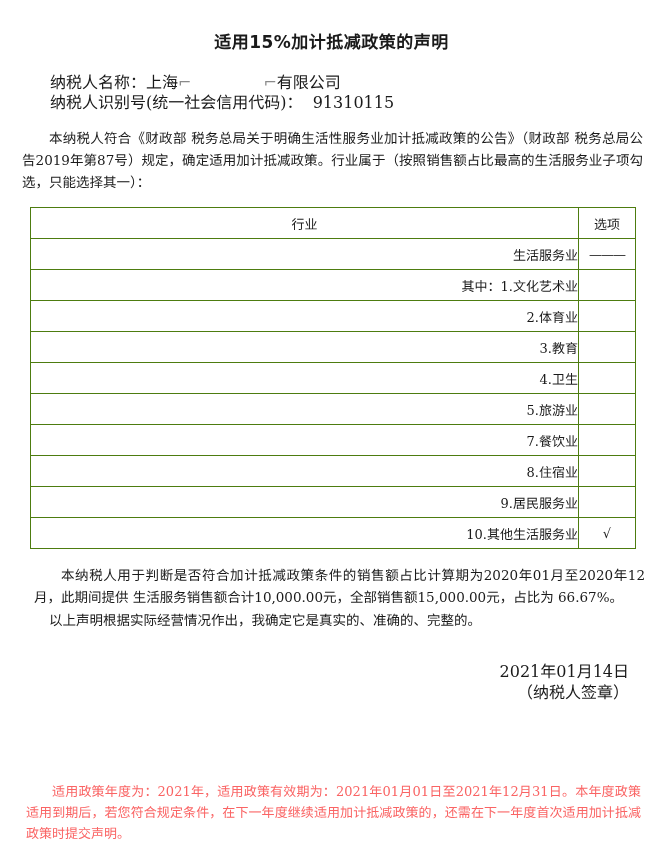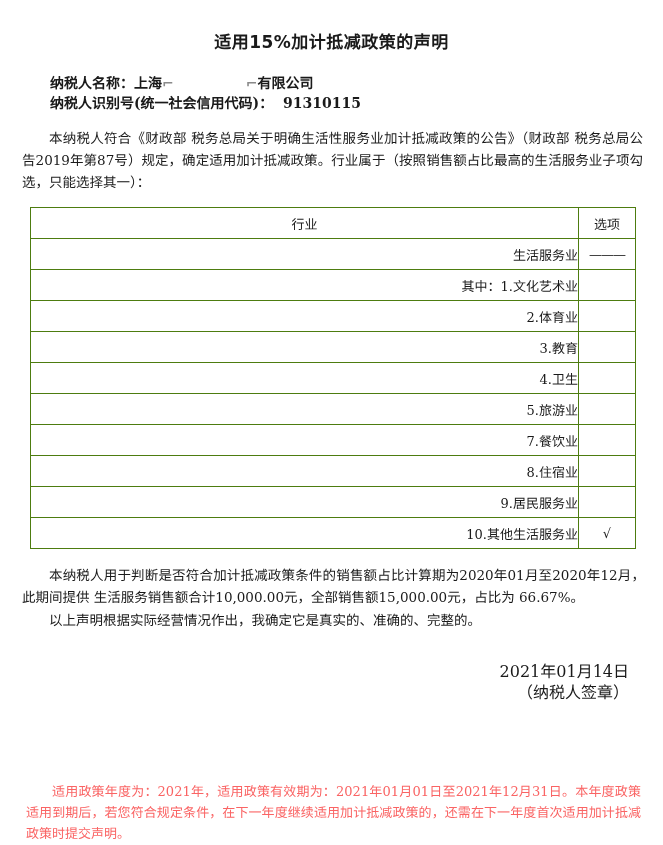--- a/index.html
+++ b/index.html
@@ -32,23 +32,22 @@
     letter-spacing: 0.5px;
     margin: 0;
     padding-top: 28px;
     font-family: "DejaVu Sans", "Liberation Sans", sans-serif;
   }
 
   
   .taxpayer-block {
     margin: 20px 0 8px 0;
     padding-left: 50px;
-    font-size: 14px;
+    font-size: 16px;
     line-height: 20px;
-    font-weight: bold;
   }
   .tp-line {
     white-space: nowrap;
   }
   .redact {
     display: inline-block;
     width: 72px;
     height: 11px;
     vertical-align: middle;
     background: transparent;
@@ -110,21 +109,21 @@
   .dash-mark {
     letter-spacing: -1px;
   }
 
   
   .stats-block {
     margin-top: 15px;
   }
   .para-stats {
     text-indent: 2em;
-    padding: 0 18px 0 22px;
+    padding: 0 18px 0 34px;
   }
   .para-confirm {
     text-indent: 2em;
     padding: 0 18px 0 22px;
     margin-top: 1px;
   }
 
   
   .signature-block {
     margin-top: 30px;

